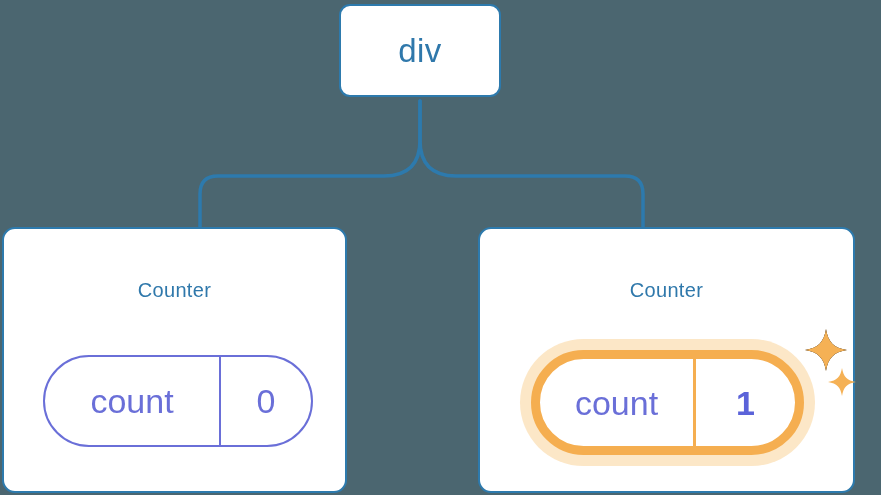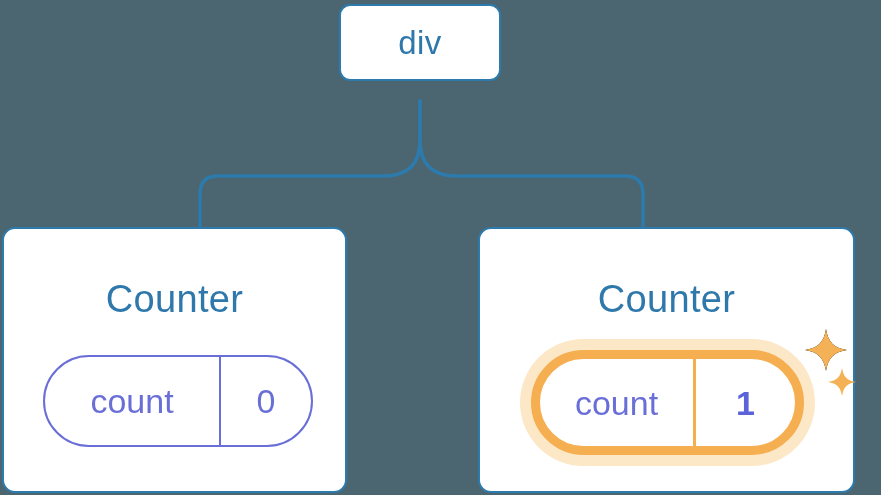--- a/index.html
+++ b/index.html
@@ -27,21 +27,21 @@
     width: 881px;
     height: 495px;
   }
 
   
   .node-root {
     position: absolute;
     left: 339px;
     top: 4px;
     width: 162px;
-    height: 77px;
+    height: 93px;
     background: #ffffff;
     border: 2px solid #2d7aad;
     border-radius: 11px;
     box-sizing: border-box;
     display: flex;
     align-items: center;
     justify-content: center;
   }
   .node-root-label {
     color: #2f78ab;
@@ -69,21 +69,21 @@
     top: 227px;
     width: 377px;
     height: 266px;
   }
   .card-title {
     position: absolute;
     left: 0;
     right: 0;
     text-align: center;
     color: #2f78ab;
-    font-size: 38px;
+    font-size: 20px;
     letter-spacing: 0.3px;
     line-height: 1;
   }
   .card-left .card-title { top: 51px; }
   .card-right .card-title { top: 51px; }
 
   
   .pill {
     position: absolute;
     box-sizing: border-box;

